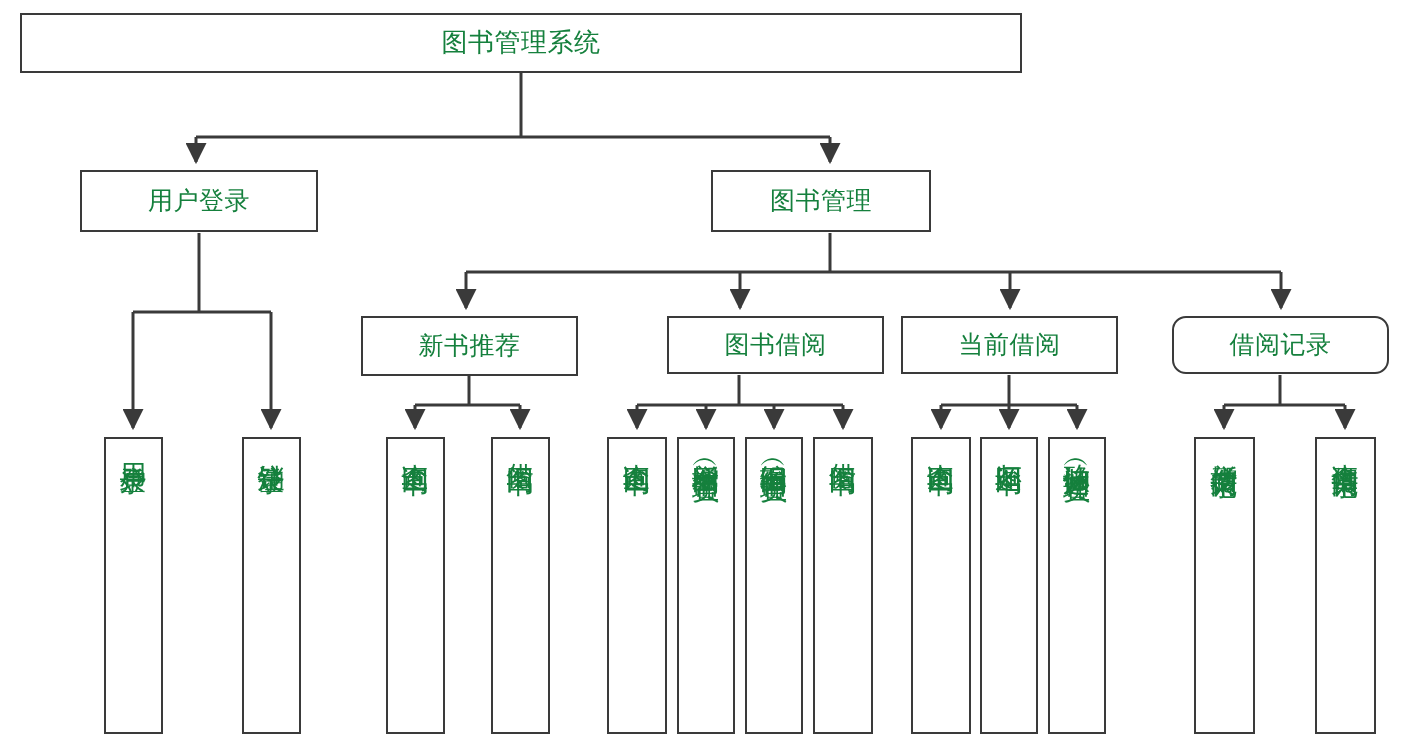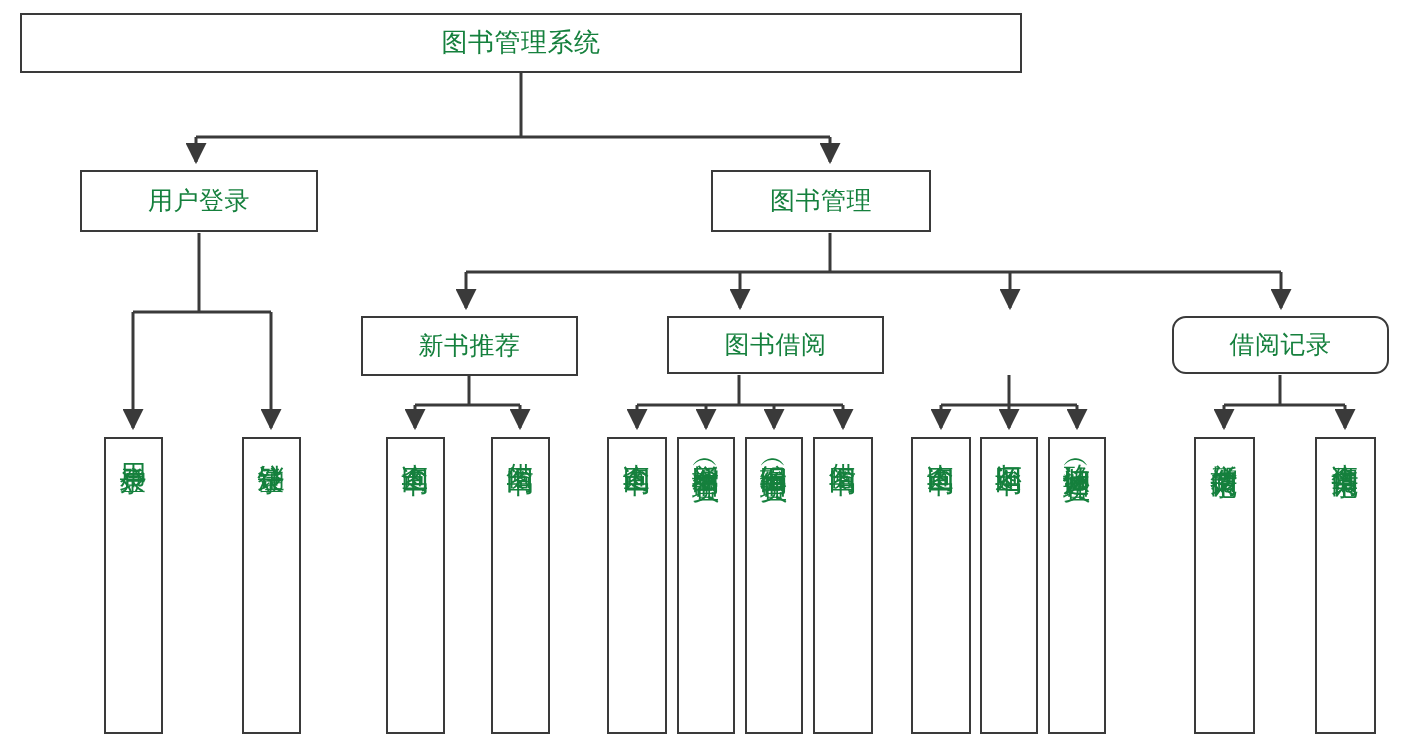--- a/index.html
+++ b/index.html
@@ -140,20 +140,23 @@
   <div class="node horiz" style="left:711px; top:170px; width:220px; height:62px;">
     <span class="lbl">图书管理</span>
   </div>
 
   <div class="node horiz" style="left:361px; top:316px; width:217px; height:60px;">
     <span class="lbl">新书推荐</span>
   </div>
   <div class="node horiz" style="left:631px; top:316px; width:217px; height:58px;margin-left:36px;">
     <span class="lbl">图书借阅</span>
   </div>
+  <div class="node horiz" style="left:901px; top:316px; width:217px; height:58px;">
+    <span class="lbl">当前借阅</span>
+  </div>
   <div class="node horiz" style="left:1172px; top:316px; width:217px; height:58px;border-radius:14px;">
     <span class="lbl">借阅记录</span>
   </div>
 
   <div class="node vert" style="left:104px; top:437px; width:59px; height:297px;">
     <span class="lbl">用户登录</span>
   </div>
   <div class="node vert" style="left:242px; top:437px; width:59px; height:297px;">
     <span class="lbl">注销登录</span>
   </div>

